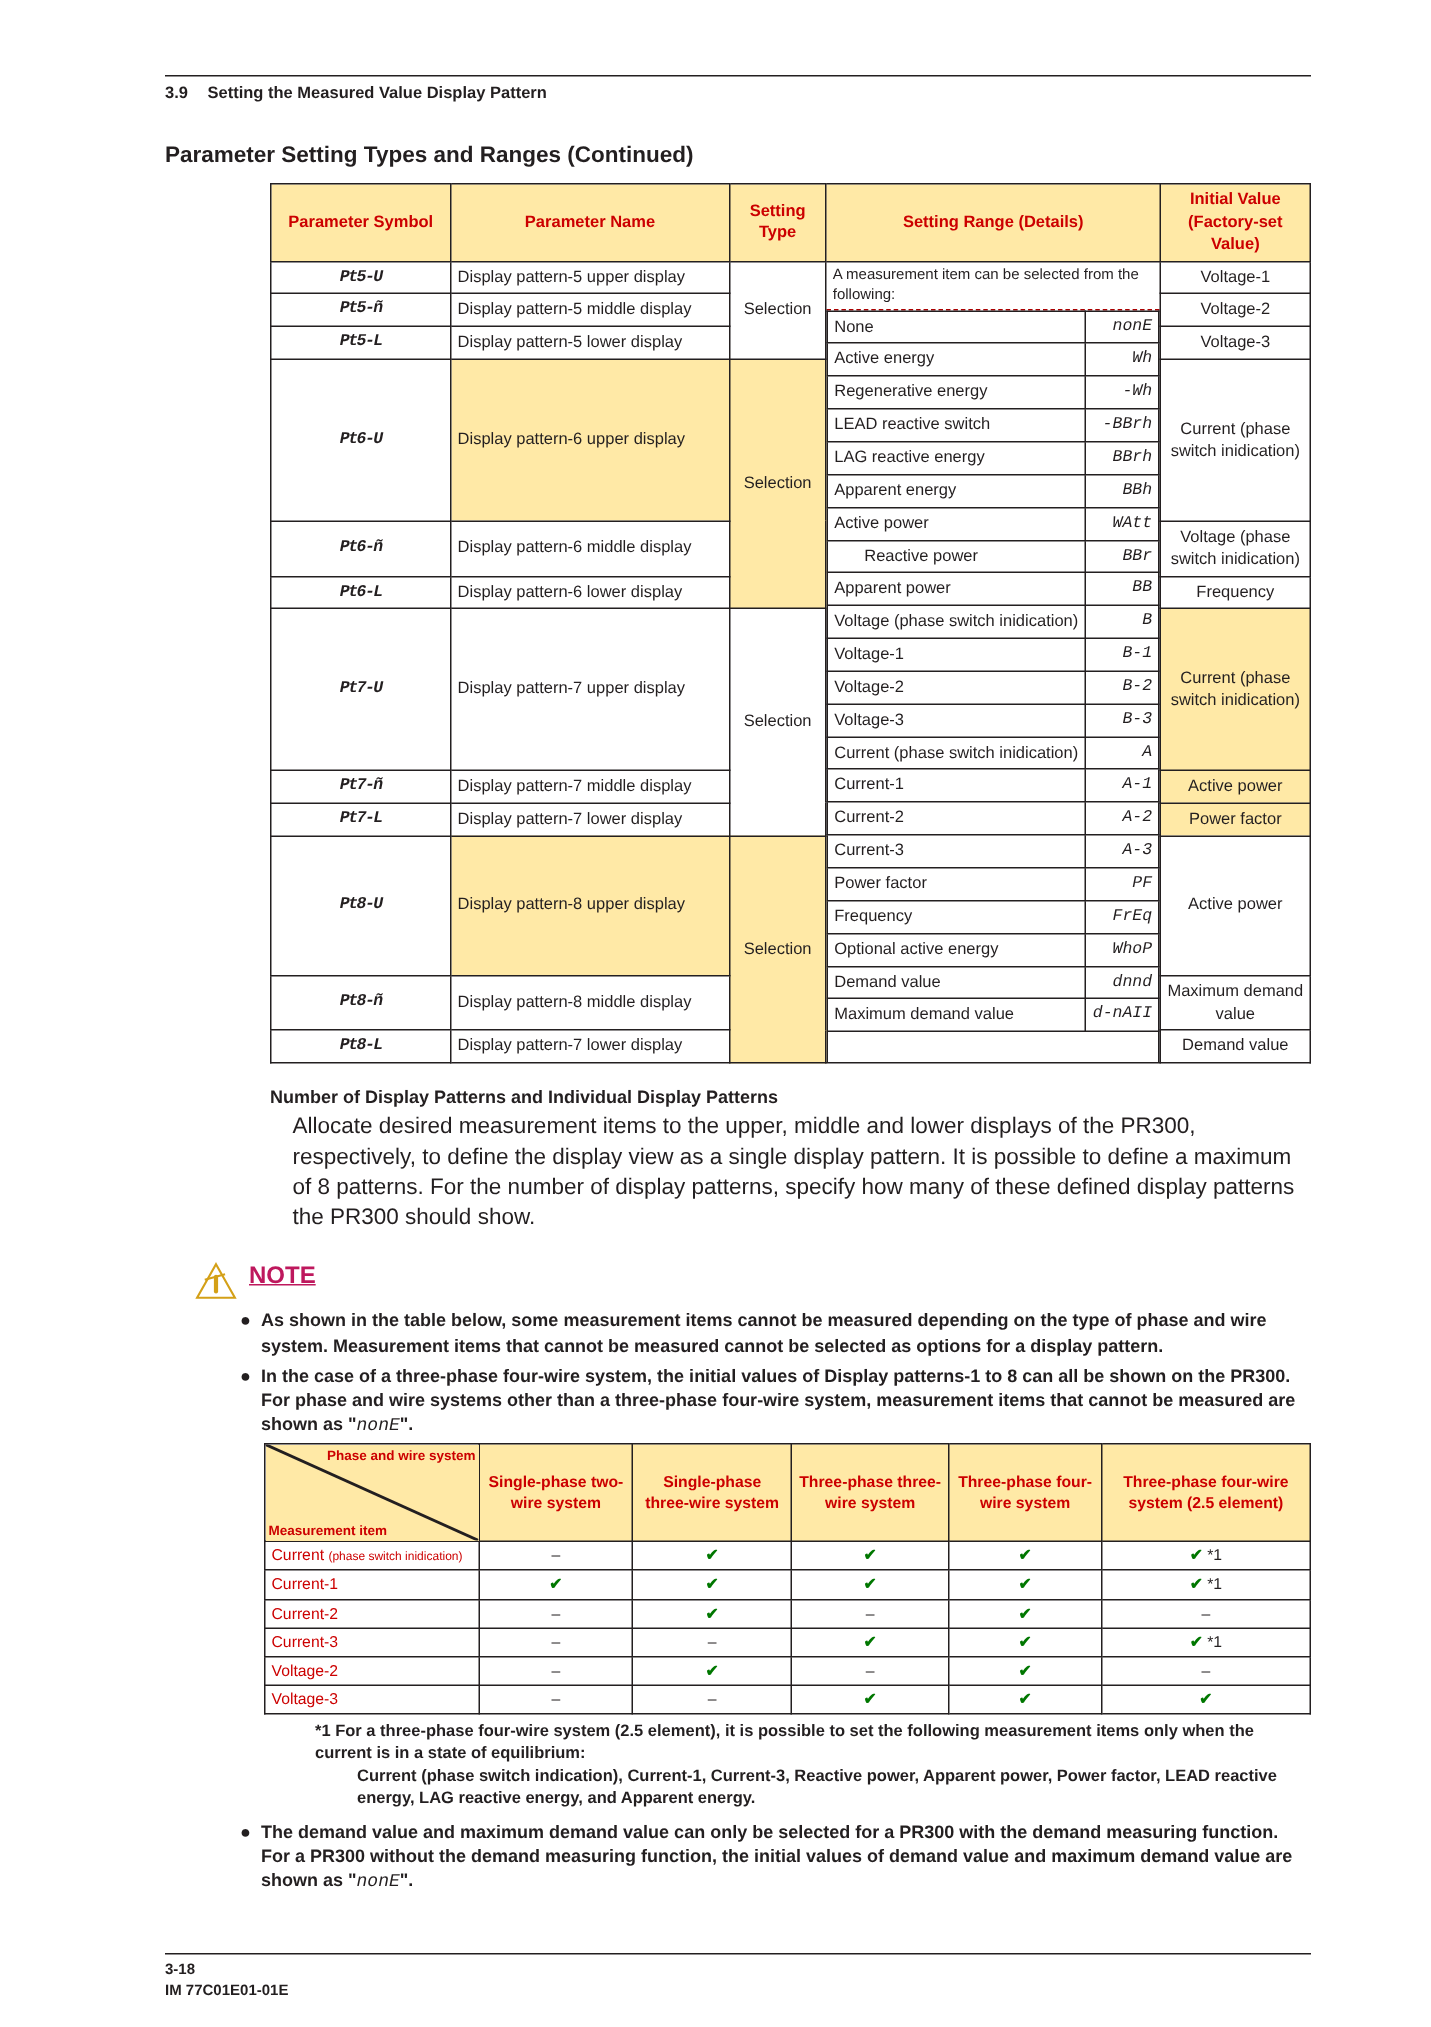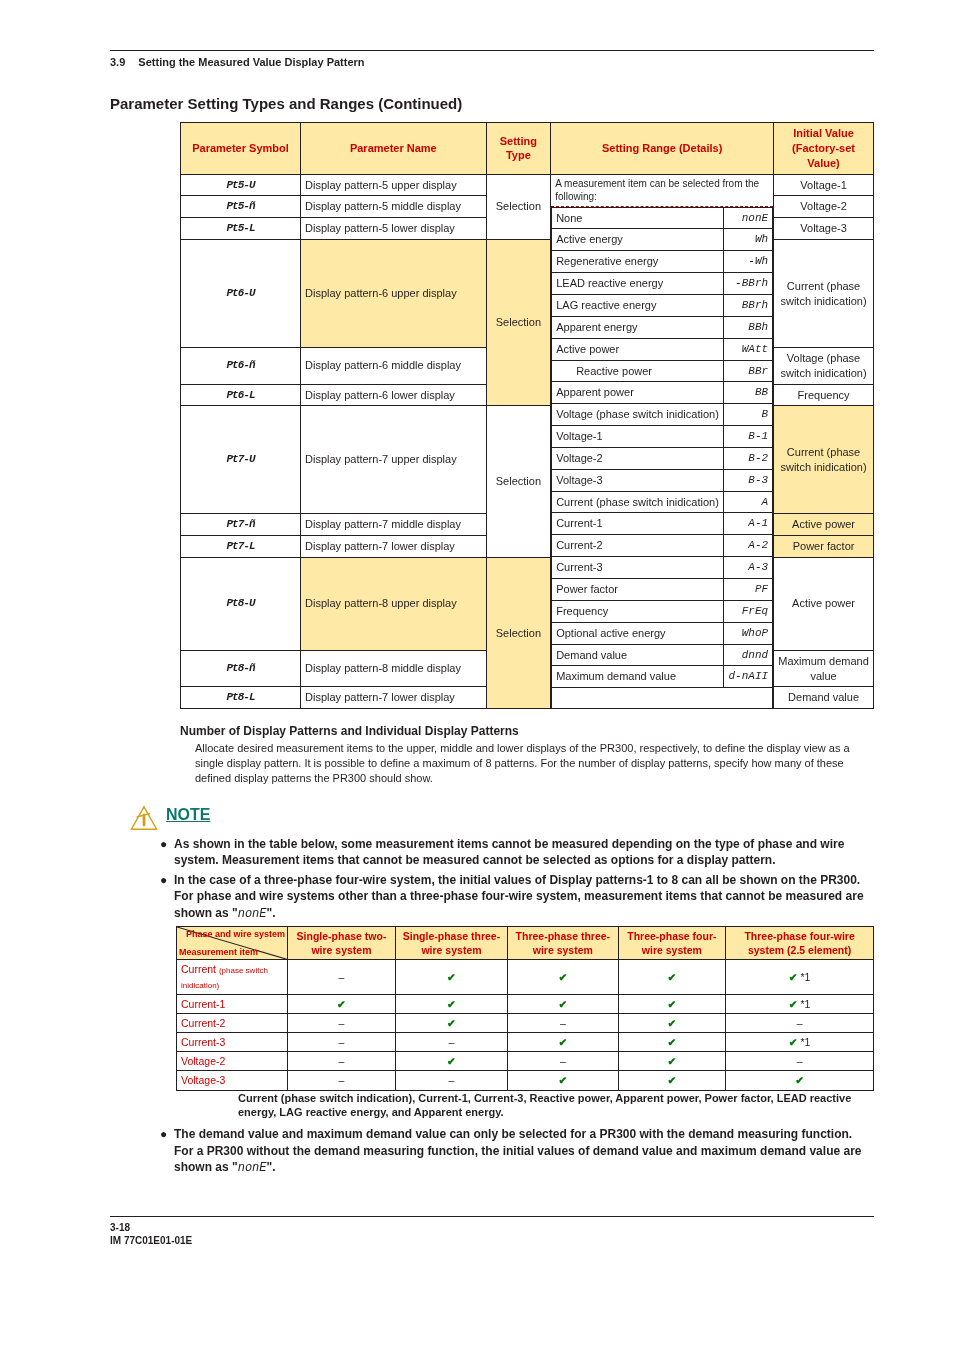--- a/index.html
+++ b/index.html
@@ -12,24 +12,24 @@
   table.main th{background:#ffe9a6;color:#c00;font-weight:bold;text-align:center;}
   .psym{font-family:'Courier New',monospace;font-size:20px;font-weight:bold;font-style:italic;color:#231f20;padding:4px 6px;text-align:center;white-space:nowrap;letter-spacing:-1px;}
   .yell{background:#ffe9a6;}
   .ivcell{text-align:center;font-size:11px;}
   .range-col{width:220px;padding:0 !important;}
   .range-tbl{width:100%;border-collapse:collapse;}
   .range-tbl td{border:none;border-bottom:1px dashed #a00;padding:2px 4px;}
   .range-tbl tr:last-child td{border-bottom:none;}
   .seg{font-family:'Courier New',monospace;font-style:italic;font-size:14px;text-align:right;white-space:nowrap;padding-left:4px;}
   .paraH{font-size:12px;font-weight:bold;margin-top:14px;margin-left:70px;}
-  .paraB{font-size:11px;margin-left:85px;margin-top:2px;}
+  .paraB{font-size:15px;margin-left:85px;margin-top:2px;}
   .noteblk{margin-top:18px;display:flex;align-items:flex-start;margin-left:20px;}
   .note-icon{width:28px;height:28px;margin-right:8px;flex:none;}
-  .note-lbl{font-size:16px;font-weight:bold;text-decoration:underline;color:#0f766e;margin-bottom:4px;}
+  .note-lbl{font-size:16px;font-weight:bold;text-decoration:underline;color:#be185d;margin-bottom:4px;}
   .bline{display:flex;margin-left:50px;margin-top:4px;font-size:12px;font-weight:bold;}
   .bline .dot{flex:none;width:14px;}
   .bline .txt{flex:1;}
   .seginl{font-family:'Courier New',monospace;font-style:italic;font-weight:normal;}
   table.meas{border-collapse:collapse;width:calc(100% - 66px);margin-left:66px;margin-top:4px;}
   table.meas th,table.meas td{border:1px solid #231f20;padding:2px 4px;font-size:10.5px;text-align:center;}
   table.meas th{background:#ffe9a6;color:#c00;font-weight:bold;}
   table.meas td.lab{color:#c00;text-align:left;background:#fff;}
   .chk{color:#070;font-weight:bold;}
   .legend{text-align:right;font-size:9.5px;margin-left:66px;margin-top:1px;}
@@ -74,21 +74,21 @@
                 </tr>
                 <tr>
                   <td style="font-size:11px;">Active energy</td>
                   <td class="seg">Wh</td>
                 </tr>
                 <tr>
                   <td style="font-size:11px;">Regenerative energy</td>
                   <td class="seg">-Wh</td>
                 </tr>
                 <tr>
-                  <td style="font-size:11px;">LEAD reactive energy</td>
+                  <td style="font-size:11px;">LEAD reactive switch</td>
                   <td class="seg">-BBrh</td>
                 </tr>
                 <tr>
                   <td style="font-size:11px;">LAG reactive energy</td>
                   <td class="seg">BBrh</td>
                 </tr>
                 <tr>
                   <td style="font-size:11px;">Apparent energy</td>
                   <td class="seg">BBh</td>
                 </tr>
@@ -244,21 +244,21 @@
       <div class="txt">As shown in the table below, some measurement items cannot be measured depending on the type of phase and wire system. Measurement items that cannot be measured cannot be selected as options for a display pattern.</div>
   </div>
   <div class="bline">
     <div class="dot">●</div>
       <div class="txt"><span>In the case of a three-phase four-wire system, the initial values of Display patterns-1 to 8 can all be shown on the PR300. For phase and wire systems other than a three-phase four-wire system, measurement items that cannot be measured are shown as "</span><span class="seginl">nonE</span><b>".</b></div>
   </div>
 
   <table class="meas">
     <tbody>
         <tr>
-      <th style="width:110px;position:relative;padding:0;height:32px;">
+      <th style="width:110px;position:relative;padding:16px;height:32px;">
         <svg style="position:absolute;inset:0;width:100%;height:100%" preserveAspectRatio="none" viewBox="0 0 110 32">
               <line x1="0" y1="0" x2="110" y2="32" stroke="#231f20" stroke-width="1"></line>
             </svg>
         <div class="diagcell" style="position:absolute;top:1px;right:2px;text-align:right;">Phase and wire system</div>
         <div class="diagcell" style="position:absolute;bottom:1px;left:2px;">Measurement item</div>
       </th>
       <th>Single-phase two-wire system</th>
       <th>Single-phase three-wire system</th>
       <th>Three-phase three-wire system</th>
       <th>Three-phase four-wire system</th>
@@ -310,20 +310,21 @@
           <td class="lab">Voltage-3</td>
           <td>–</td>
           <td>–</td>
           <td><span class="chk">✔</span></td>
           <td><span class="chk">✔</span></td>
           <td><span class="chk">✔</span></td>
         </tr>
       </tbody>
   </table>
 
+  <div class="foot1">*1   For a three-phase four-wire system (2.5 element), it is possible to set the following measurement items only when the current is in a state of equilibrium:</div>
   <div class="foot1b">Current (phase switch indication), Current-1, Current-3, Reactive power, Apparent power, Power factor, LEAD reactive energy, LAG reactive energy, and Apparent energy.</div>
 
   <div class="bline" style="margin-top:6px;">
     <div class="dot">●</div>
       <div class="txt"><span>The demand value and maximum demand value can only be selected for a PR300 with the demand measuring function. For a PR300 without the demand measuring function, the initial values of demand value and maximum demand value are shown as  "</span><span class="seginl">nonE</span><b>".</b></div>
   </div>
 
   <div class="footer">
     <span>3-18</span>
     <span>IM 77C01E01-01E</span>

